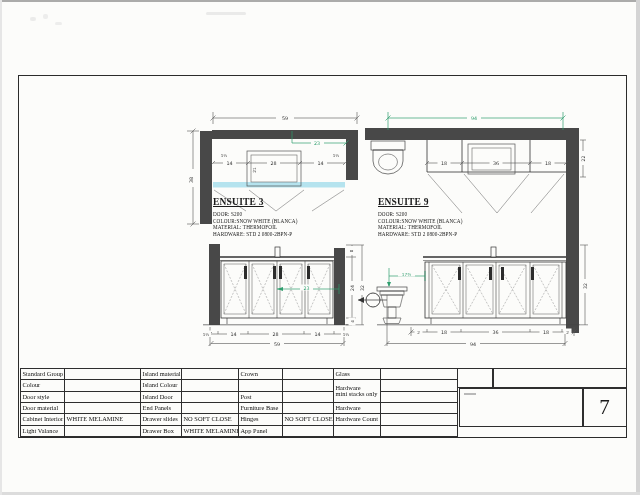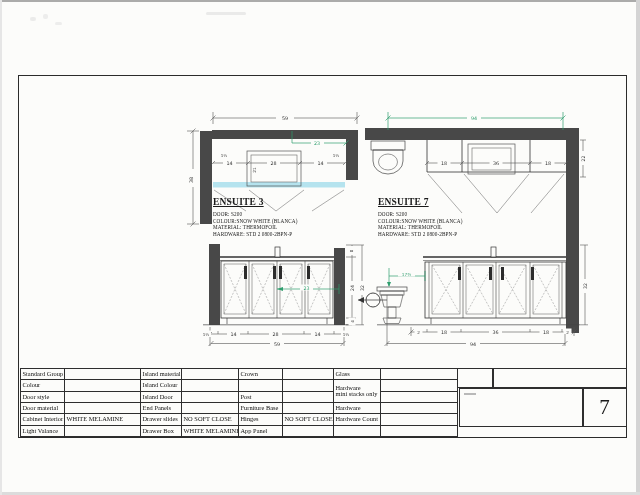--- a/index.html
+++ b/index.html
@@ -209,21 +209,21 @@
     </g>
   </svg>
 
   <div class="abs ens-title" style="left:213px;top:197px">ENSUITE 3</div>
   <div class="abs ens-specs" style="left:213px;top:211px">
     <div>DOOR: S200</div>
     <div>COLOUR:SNOW WHITE (BLANCA)</div>
     <div>MATERIAL: THERMOFOIL</div>
     <div>HARDWARE: STD 2 0800-2BPN-P</div>
   </div>
-  <div class="abs ens-title" style="left:378px;top:197px">ENSUITE 7</div>
+  <div class="abs ens-title" style="left:378px;top:197px">ENSUITE 9</div>
   <div class="abs ens-specs" style="left:378px;top:211px">
     <div>DOOR: S200</div>
     <div>COLOUR:SNOW WHITE (BLANCA)</div>
     <div>MATERIAL: THERMOFOIL</div>
     <div>HARDWARE: STD 2 0800-2BPN-P</div>
   </div>
 
   <table class="spec">
     <colgroup>
       <col style="width:44px">

